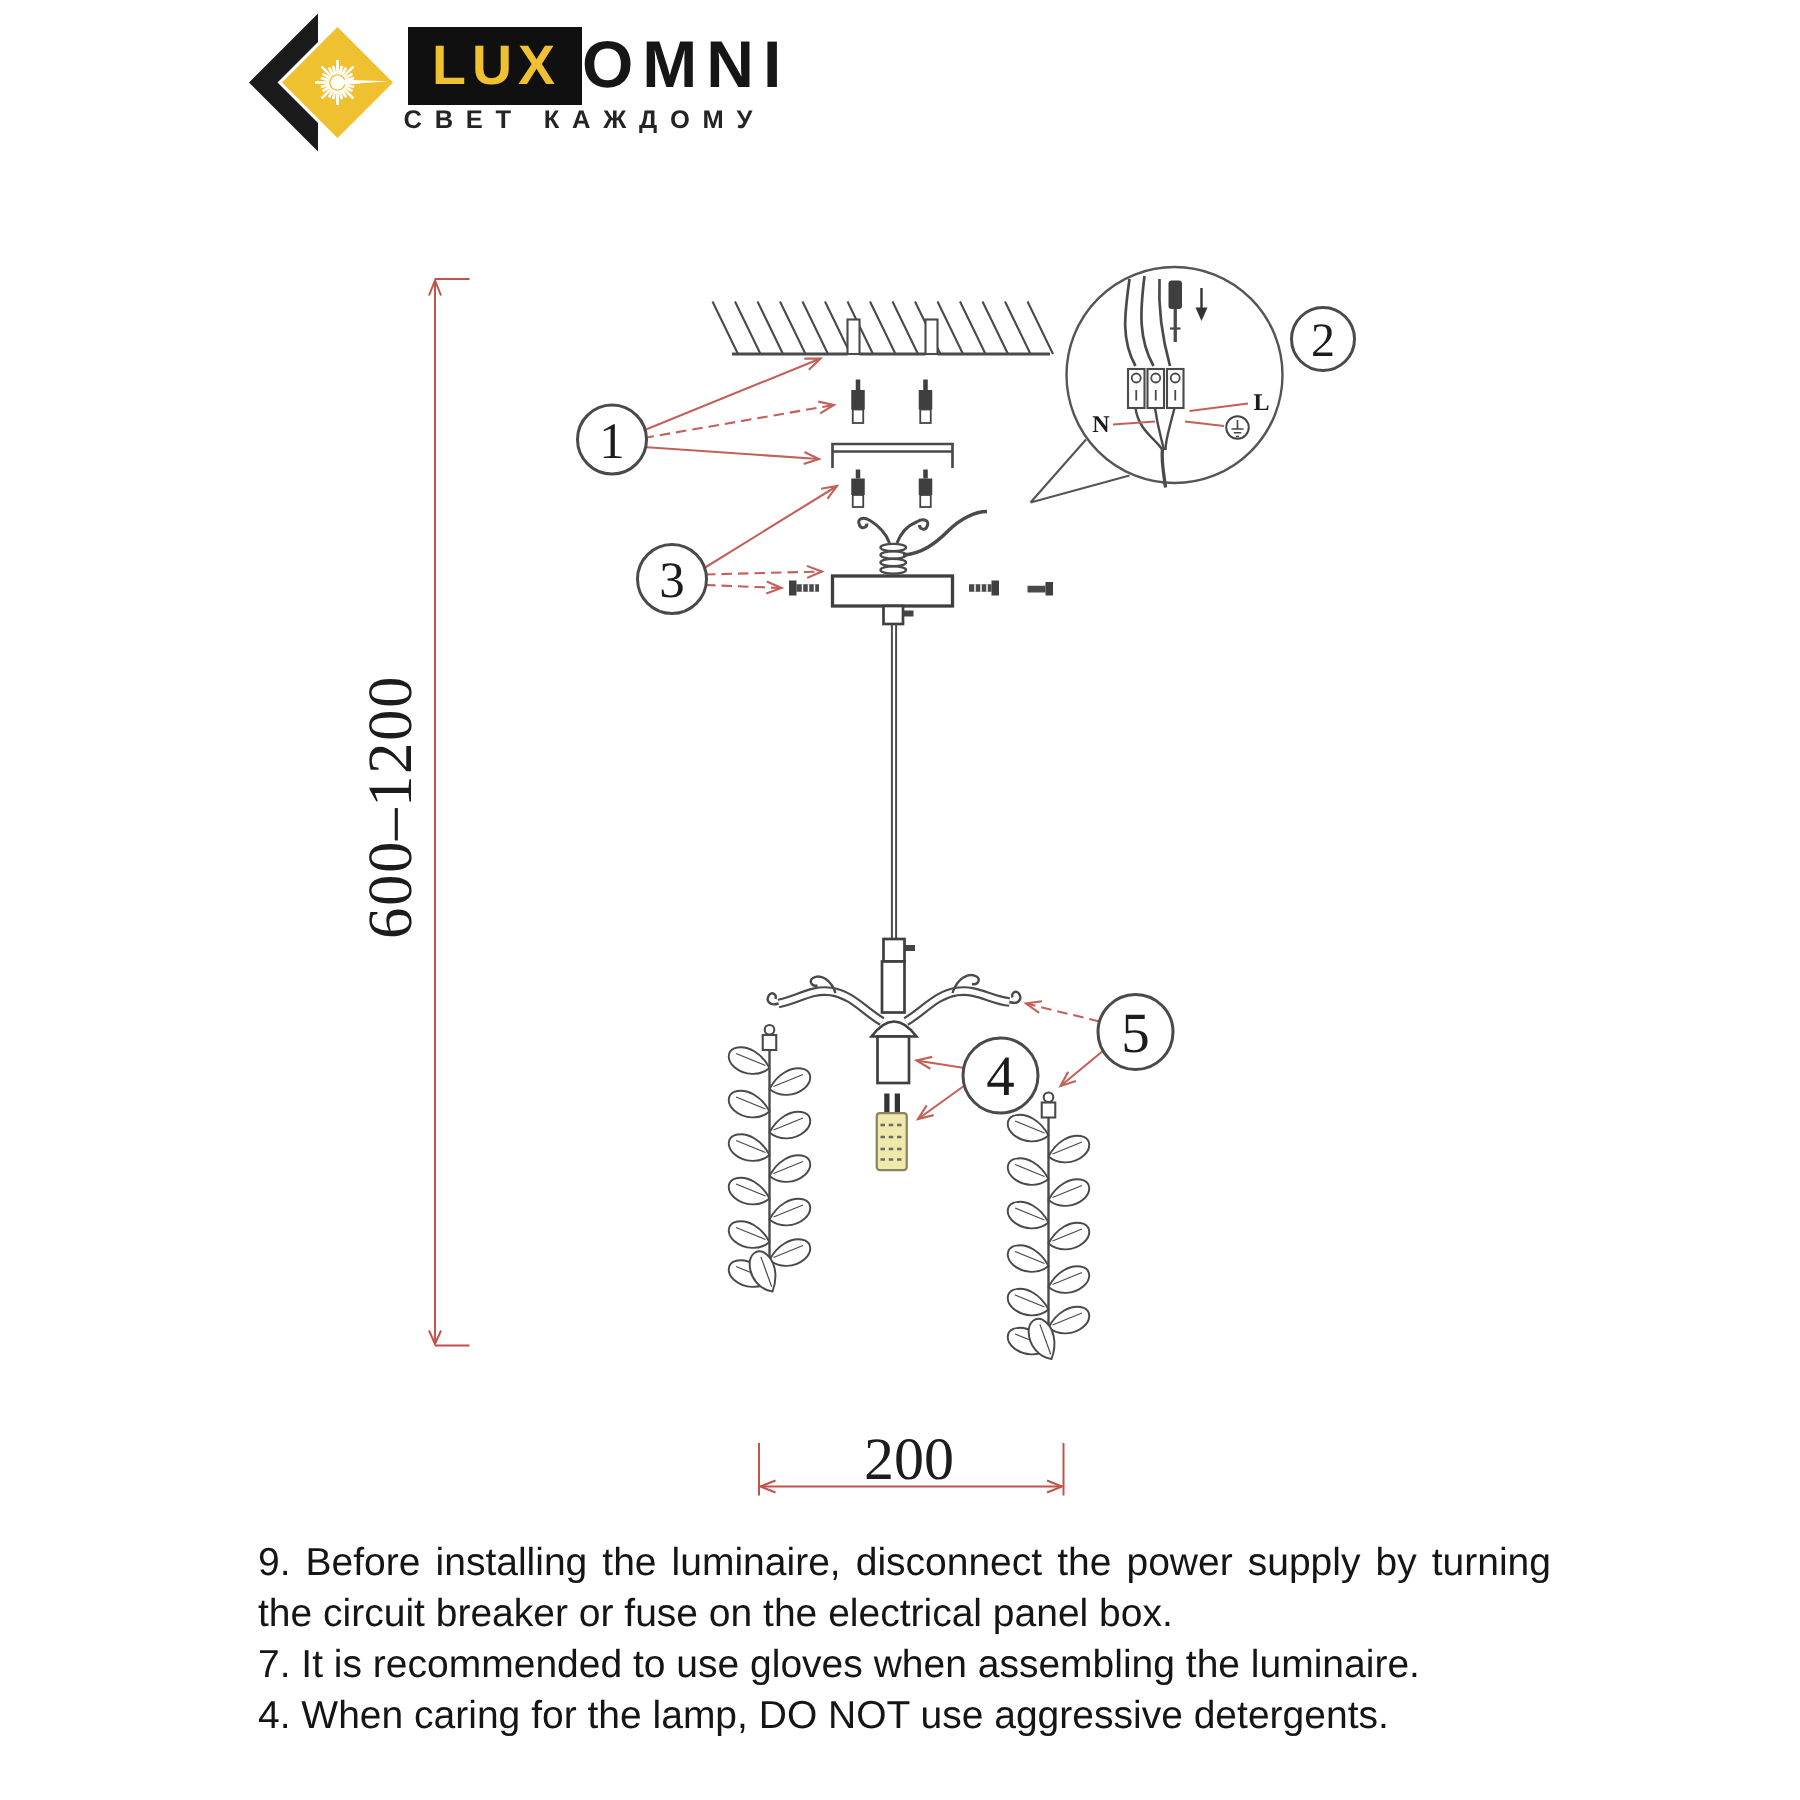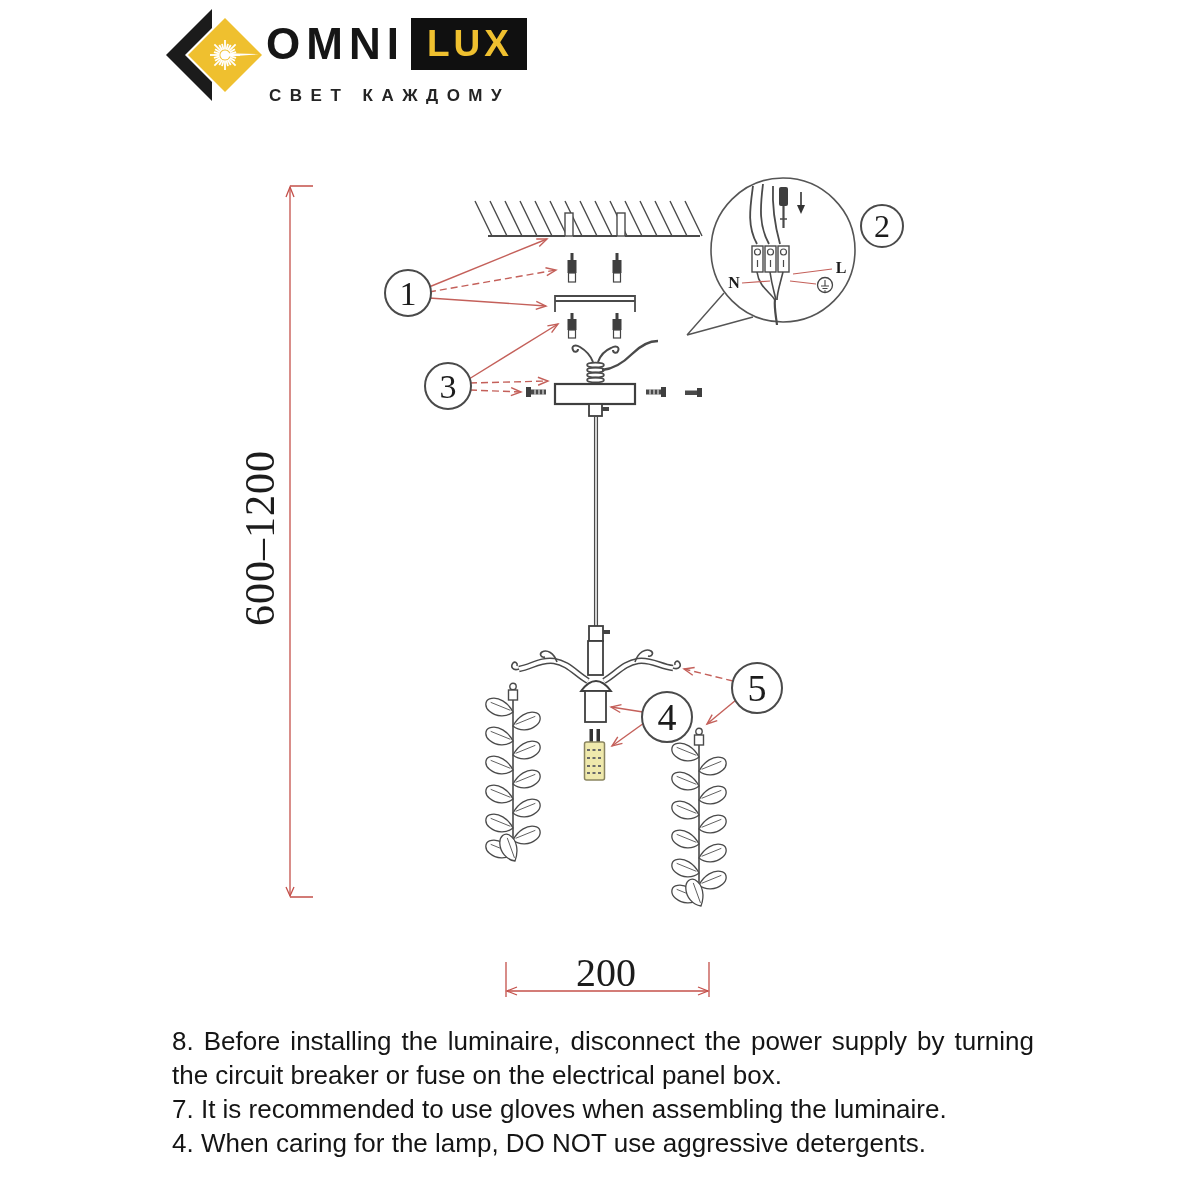--- a/index.html
+++ b/index.html
@@ -5,21 +5,21 @@
   html,body{margin:0;padding:0;background:#fff;}
   #page{position:relative;width:1200px;height:1200px;background:#fff;overflow:hidden;
         font-family:"Liberation Sans",sans-serif;color:#111;}
   
   #logo{position:absolute;left:148px;top:6px;width:430px;height:102px;}
   #emblem{position:absolute;left:0;top:0;}
   #brand-row{position:absolute;left:118px;top:12px;display:flex;align-items:flex-start;}
   #brand-omni{font-size:44px;font-weight:700;letter-spacing:6px;color:#161616;line-height:52px;}
   #lux-box{margin-left:6px;background:#101010;color:#efc02f;font-size:37px;font-weight:700;
            letter-spacing:4px;padding:7px 14px 8px 16px;line-height:37px;}
-  #tagline{position:absolute;left:121px;top:80px;font-size:17px;font-weight:600;
+  #tagline{position:absolute;left:121px;top:64px;font-size:17px;font-weight:600;
            letter-spacing:8.5px;color:#242424;white-space:nowrap;}
   #model{position:absolute;left:603px;top:18px;font-size:50px;font-weight:700;
          letter-spacing:0px;color:#101010;white-space:nowrap;}
   
   #instructions{position:absolute;left:172px;top:1024px;width:862px;
                 font-size:26px;line-height:34px;color:#151515;}
   #instructions p{margin:0;text-align:justify;}
   
   #diagram{position:absolute;left:0;top:0;}
   text.callout{font-family:"Liberation Serif",serif;fill:#1c1c1c;}
@@ -58,22 +58,22 @@
           <line x1="78.42350474806386" y1="43.68740795541012" x2="79.976419018679" y2="37.89185299767571" stroke="#ffffff" stroke-width="1.8"></line>
           <line x1="79.75" y1="44.236860279185585" x2="82.75" y2="39.04070785647896" stroke="#ffffff" stroke-width="1.8"></line>
           <line x1="80.88908729652601" y1="45.110912703473986" x2="87.60660171779821" y2="38.39339828220179" stroke="#ffffff" stroke-width="1.8"></line>
           <line x1="81.76313972081441" y1="46.25" x2="86.95929214352104" y2="43.24999999999999" stroke="#ffffff" stroke-width="1.8"></line>
           <line x1="82.31259204458988" y1="47.57649525193614" x2="88.10814700232429" y2="46.02358098132101" stroke="#ffffff" stroke-width="1.8"></line>
         </g>
       <polygon points="81,47.2 111,48.2 81,50.4" fill="#ffffff"></polygon>
       <circle cx="77" cy="49" r="4.6" fill="#ffffff"></circle>
     </svg>
     <div id="brand-row">
+      <span id="lux-box">LUX</span>
       <span id="brand-omni">OMNI</span>
-      <span id="lux-box">LUX</span>
     </div>
     <div id="tagline">СВЕТ КАЖДОМУ</div>
   </div>
 
   <svg id="diagram" width="1200" height="1200" viewBox="0 0 1200 1200">
     <defs>
       <marker id="ah" markerUnits="userSpaceOnUse" markerWidth="14" markerHeight="12" refX="11" refY="5" orient="auto-start-reverse">
         <path d="M1,1 L11,5 L1,9" fill="none" stroke="#c4605a" stroke-width="1.4"></path>
       </marker>
       <g id="leaf">
@@ -280,17 +280,17 @@
 
     <g stroke="#c4504a" stroke-width="1.3" fill="none">
       <path d="M506,962 V997 M709,962 V997"></path>
       <line x1="507" y1="991" x2="708" y2="991"></line>
       <path d="M517,987 L507,991 L517,995 M698,987 L708,991 L698,995"></path>
     </g>
     <text class="dim" x="606" y="986" font-size="40" text-anchor="middle">200</text>
   </svg>
 
   <div id="instructions">
-    <p>8. Before installing the luminaire, disconnect the power supply by turning the circuit breaker or fuse on the electrical panel box.</p>
+    <p>9. Before installing the luminaire, disconnect the power supply by turning the circuit breaker or fuse on the electrical panel box.</p>
     <p>7. It is recommended to use gloves when assembling the luminaire.</p>
     <p>4. When caring for the lamp, DO NOT use aggressive detergents.</p>
   </div>
 </div>
 
 </body></html>

